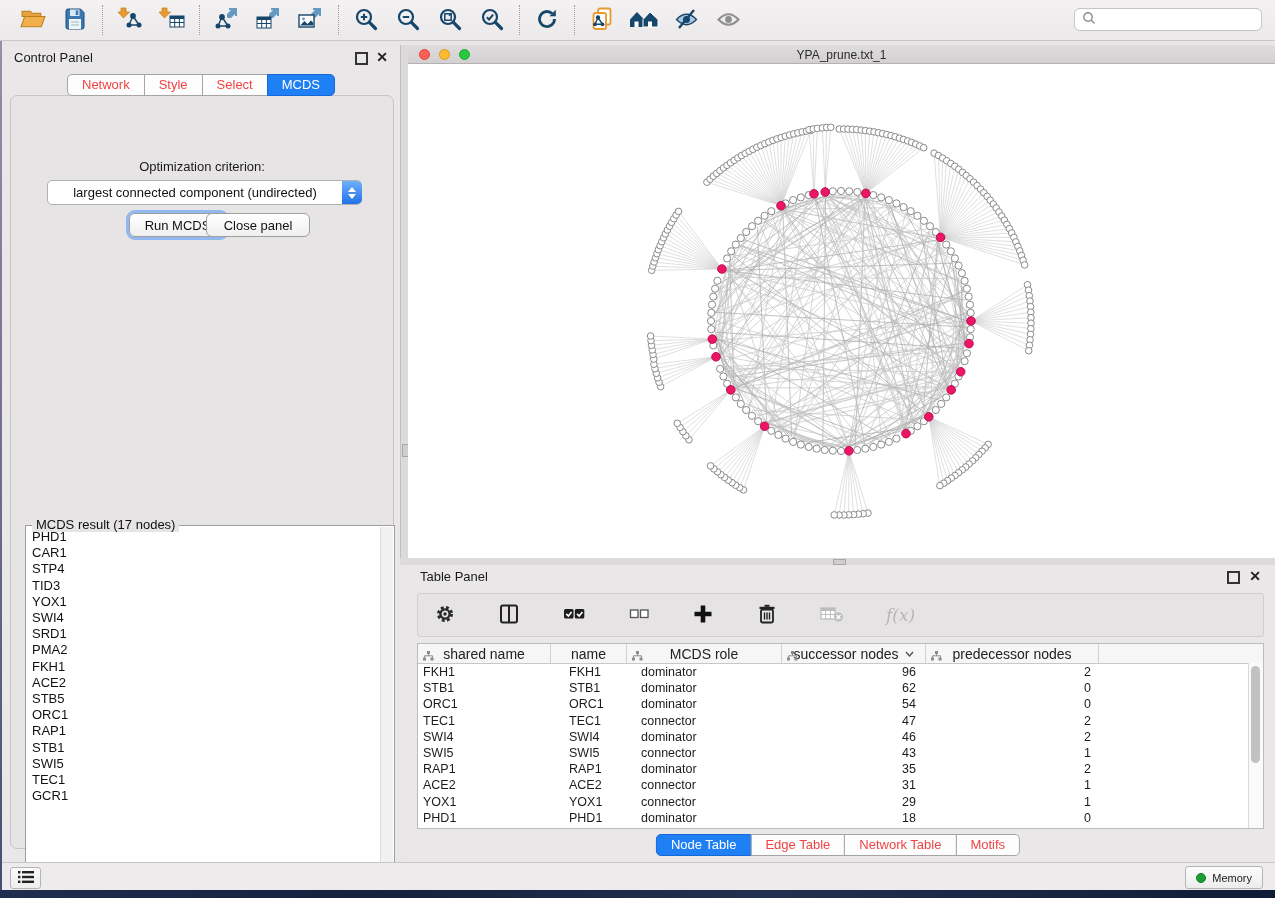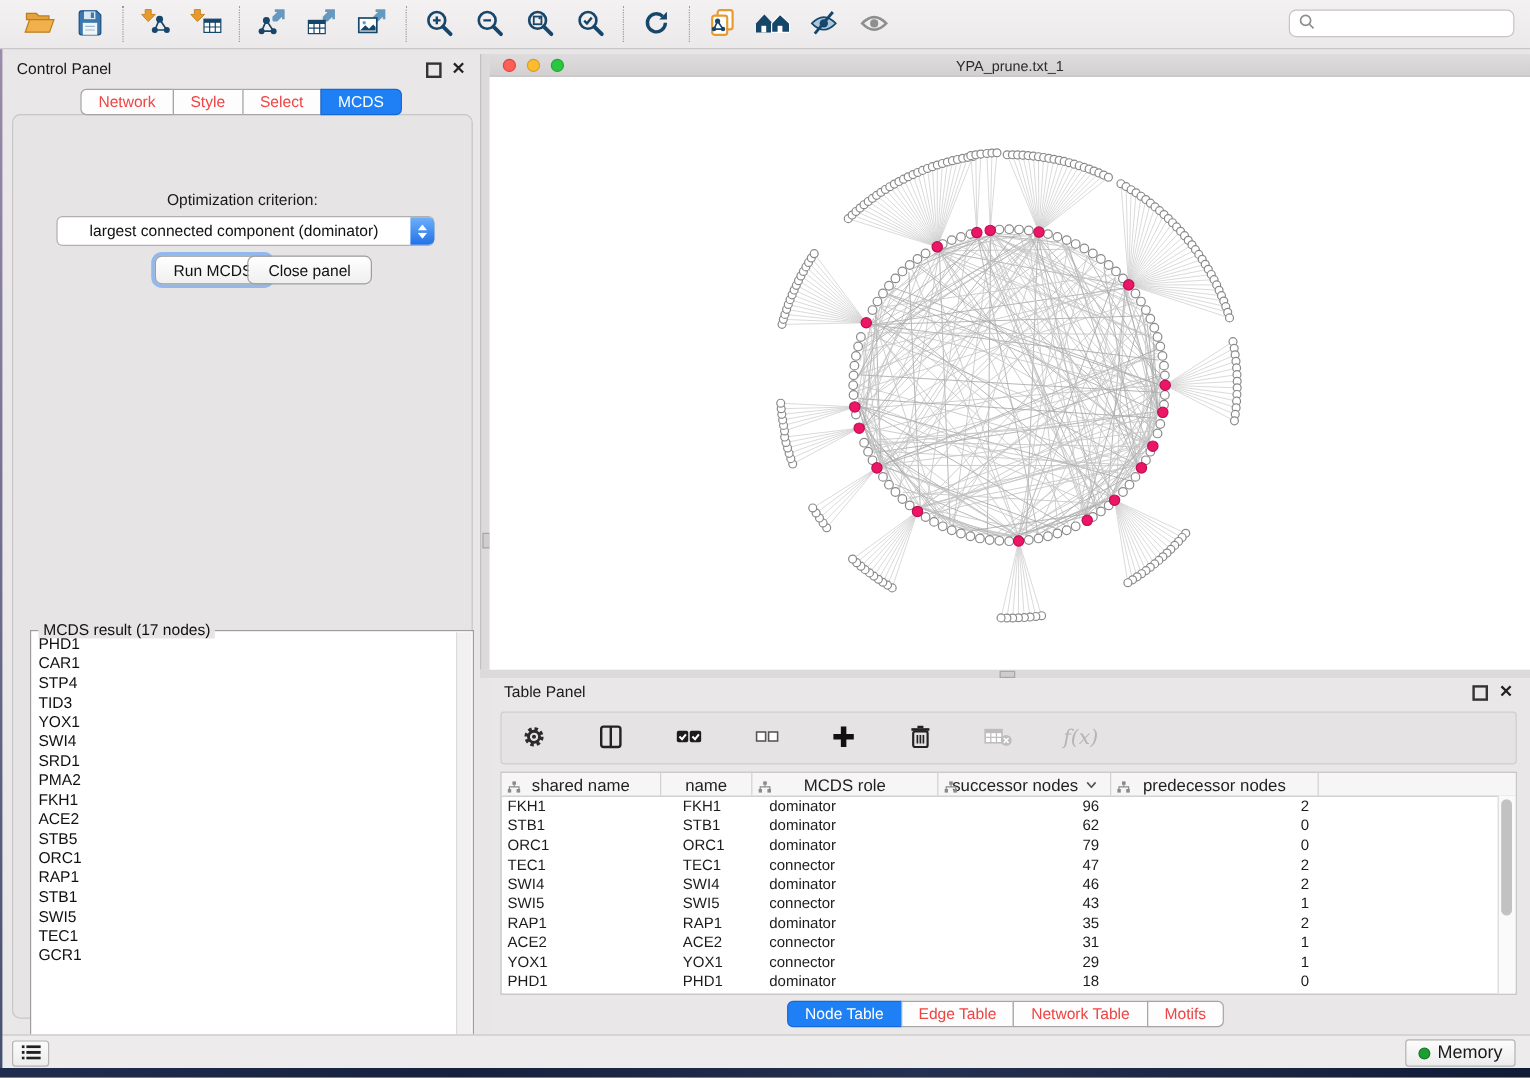--- a/index.html
+++ b/index.html
@@ -87,21 +87,21 @@
   .nt-cell{box-sizing:border-box;font-size:12.5px;color:#1c1c1c;white-space:nowrap;overflow:hidden;}
   .nt-scroll{position:absolute;right:0;top:19px;bottom:0;width:14px;background:#fafafa;border-left:1px solid #d9d9d9;}
   .nt-thumb{position:absolute;left:2px;top:3px;width:9px;height:97px;background:#c2c2c2;border-radius:5px;}
   .table-tabs{position:absolute;left:430px;top:269px;transform:translateX(-50%);display:flex;}
   
   .status-bar{position:absolute;left:0;top:862px;width:1275px;height:28px;background:#edebeb;
     border-top:1px solid #c8c6c6;box-sizing:border-box;}
   .sb-menu-btn{position:absolute;left:10px;top:4px;width:29px;height:20px;background:linear-gradient(#fbfbfb,#ededed);
     border:1px solid #b5b3b3;border-radius:3px;display:flex;align-items:center;justify-content:center;cursor:pointer;}
   .memory-btn{position:absolute;right:12px;top:3px;height:21px;padding:0 10px;background:linear-gradient(#fcfcfc,#ececec);
-    border:1px solid #b5b3b3;border-radius:3px;display:flex;align-items:center;gap:6px;font-size:15px;cursor:pointer;}
+    border:1px solid #b5b3b3;border-radius:3px;display:flex;align-items:center;gap:6px;font-size:11px;cursor:pointer;}
   .memory-dot{width:10px;height:10px;border-radius:50%;background:#1d9e33;border:1px solid #157a26;box-sizing:border-box;}
   
   .desk-left{position:absolute;left:0;top:41px;width:2px;height:849px;background:linear-gradient(#9a8cab,#455070);}
   .desk-bottom{position:absolute;left:0;top:890px;width:1275px;height:8px;
     background:linear-gradient(90deg,#202d4e,#15213d 30%,#24304f 60%,#101c36);}
 </style>
 </head>
 <body>
 
 <div id="app">
@@ -278,21 +278,21 @@
     <span class="close-icon cp-close">✕</span>
     <div class="cp-tabs" id="cp-tabs">
         <div class="tab">Network</div>
         <div class="tab">Style</div>
         <div class="tab">Select</div>
         <div class="tab active">MCDS</div>
       </div>
     <div class="cp-content">
       <div class="opt-label">Optimization criterion:</div>
       <div class="dropdown">
-        <span class="dd-text">largest connected component (dominator)</span>
+        <span class="dd-text">largest connected component (undirected)</span>
         <span class="dd-stepper">
           <svg width="8" height="5" viewBox="0 0 8 5">
               <path d="M0 5l4-5 4 5z" fill="#fff"></path>
             </svg>
           <svg width="8" height="5" viewBox="0 0 8 5">
               <path d="M0 0l4 5 4-5z" fill="#fff"></path>
             </svg>
         </span>
       </div>
       <button class="btn btn-run">Run MCDS</button>
@@ -1168,21 +1168,21 @@
             <div class="nt-cell" style="width: 133px; text-align: left; padding-left: 5px;">STB1</div>
             <div class="nt-cell" style="width: 76px; text-align: left; padding-left: 18px;">STB1</div>
             <div class="nt-cell" style="width: 155px; text-align: left; padding-left: 14px;">dominator</div>
             <div class="nt-cell" style="width: 144px; text-align: right; padding-right: 10px;">62</div>
             <div class="nt-cell" style="width: 173px; text-align: right; padding-right: 8px;">0</div>
           </div>
           <div class="nt-row">
             <div class="nt-cell" style="width: 133px; text-align: left; padding-left: 5px;">ORC1</div>
             <div class="nt-cell" style="width: 76px; text-align: left; padding-left: 18px;">ORC1</div>
             <div class="nt-cell" style="width: 155px; text-align: left; padding-left: 14px;">dominator</div>
-            <div class="nt-cell" style="width: 144px; text-align: right; padding-right: 10px;">79</div>
+            <div class="nt-cell" style="width: 144px; text-align: right; padding-right: 10px;">54</div>
             <div class="nt-cell" style="width: 173px; text-align: right; padding-right: 8px;">0</div>
           </div>
           <div class="nt-row">
             <div class="nt-cell" style="width: 133px; text-align: left; padding-left: 5px;">TEC1</div>
             <div class="nt-cell" style="width: 76px; text-align: left; padding-left: 18px;">TEC1</div>
             <div class="nt-cell" style="width: 155px; text-align: left; padding-left: 14px;">connector</div>
             <div class="nt-cell" style="width: 144px; text-align: right; padding-right: 10px;">47</div>
             <div class="nt-cell" style="width: 173px; text-align: right; padding-right: 8px;">2</div>
           </div>
           <div class="nt-row">

